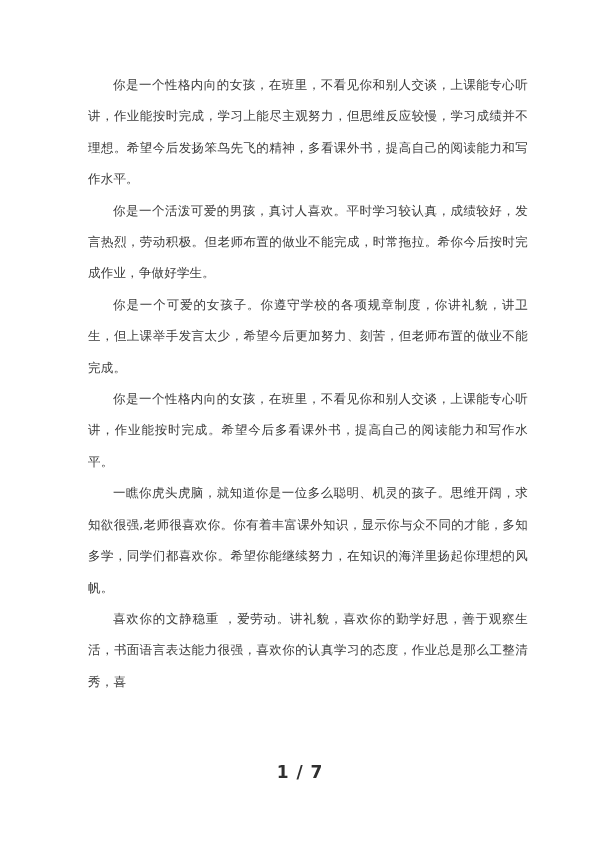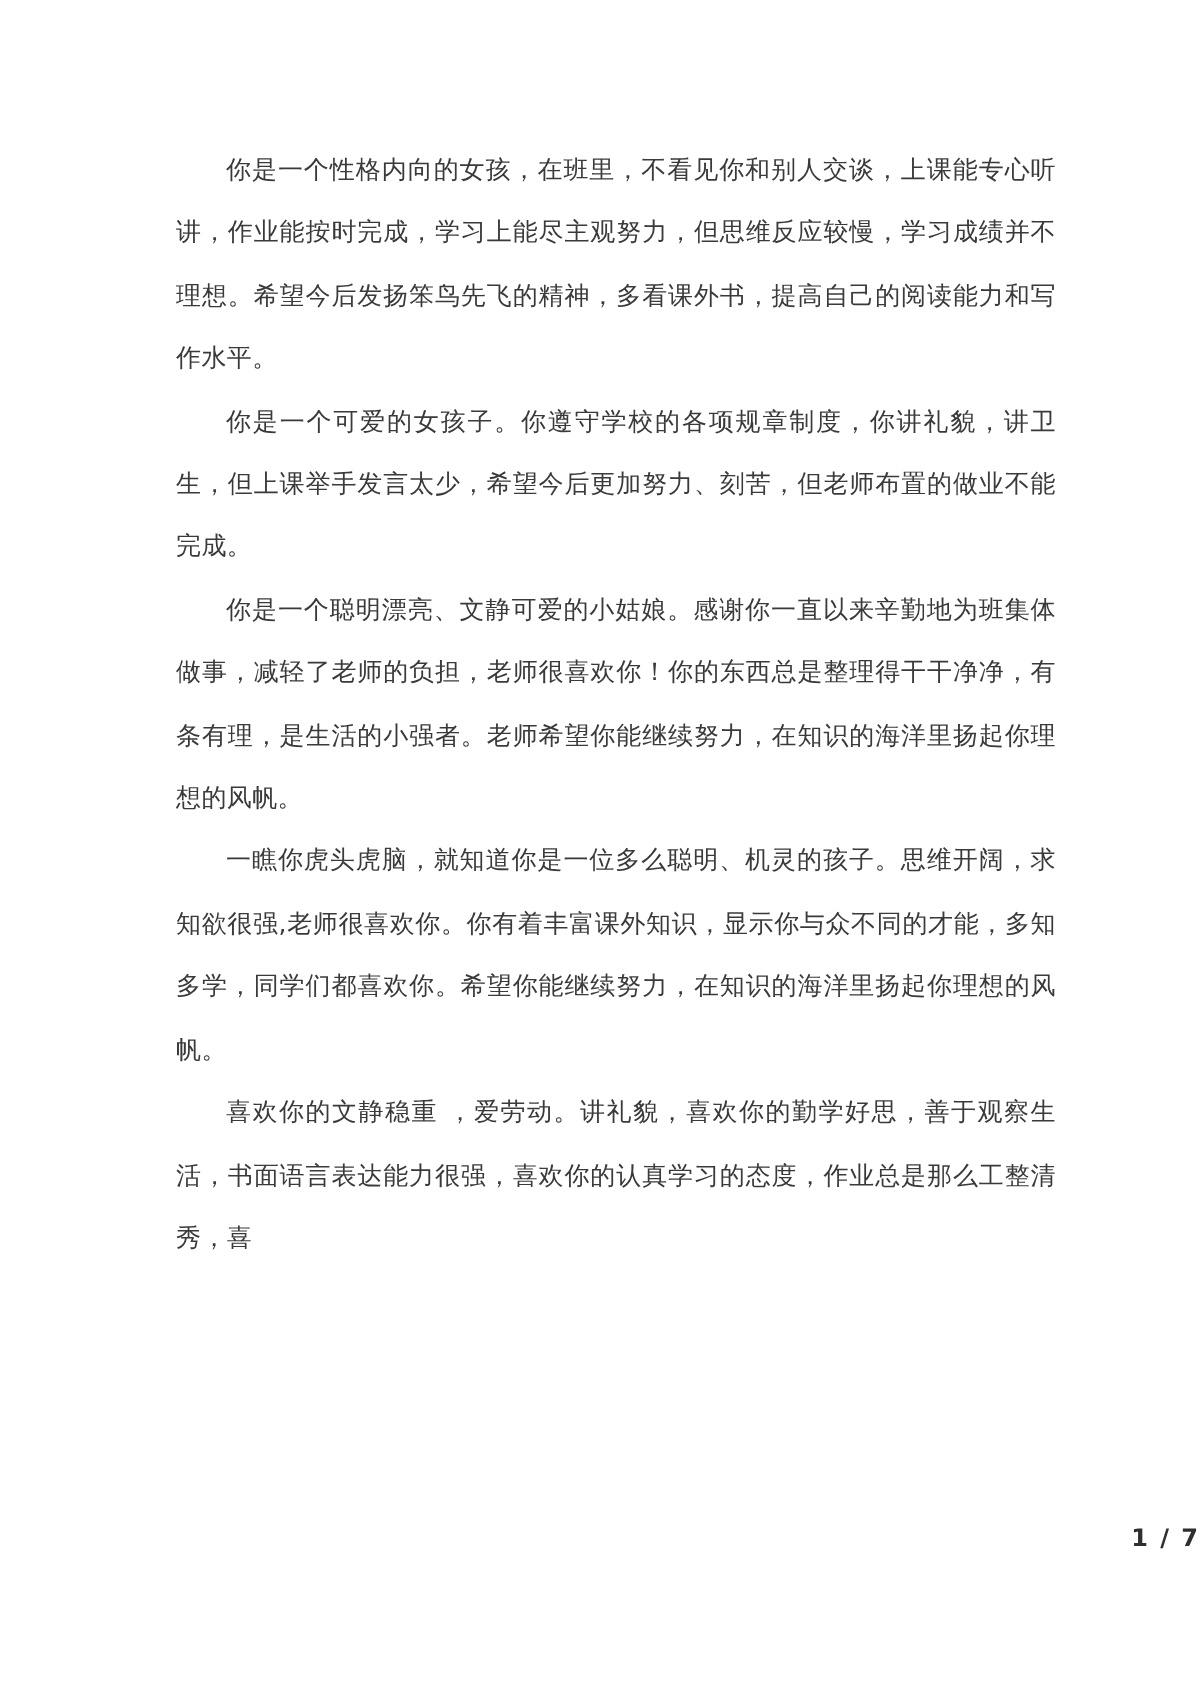--- a/index.html
+++ b/index.html
@@ -35,33 +35,34 @@
   p.para {
     margin: 0;
     padding: 0;
     text-indent: 2em;
   }
   .footer {
     position: absolute;
     left: 0;
     right: 0;
     top: 762px;
-    text-align: right;
-    font-size: 12px;
+    text-align: center;
+    font-size: 17px;
     font-weight: 700;
     color: #2f2f2f;
     letter-spacing: 1px;
     font-family: "DejaVu Sans", "Liberation Sans", sans-serif;
   }
 </style>
 </head>
 <body>
 
 <div class="page">
   <div class="content">
     <p class="para">你是一个性格内向的女孩，在班里，不看见你和别人交谈，上课能专心听讲，作业能按时完成，学习上能尽主观努力，但思维反应较慢，学习成绩并不理想。希望今后发扬笨鸟先飞的精神，多看课外书，提高自己的阅读能力和写作水平。</p>
+    <p class="para">你是一个活泼可爱的男孩，真讨人喜欢。平时学习较认真，成绩较好，发言热烈，劳动积极。但老师布置的做业不能完成，时常拖拉。希你今后按时完成作业，争做好学生。</p>
     <p class="para">你是一个可爱的女孩子。你遵守学校的各项规章制度，你讲礼貌，讲卫生，但上课举手发言太少，希望今后更加努力、刻苦，但老师布置的做业不能完成。</p>
-    <p class="para">你是一个聪明漂亮、文静可爱的小姑娘。感谢你一直以来辛勤地为班集体做事，减轻了老师的负担，老师很喜欢你！你的东西总是整理得干干净净，有条有理，是生活的小强者。老师希望你能继续努力，在知识的海洋里扬起你理想的风帆。</p>
+    <p class="para">你是一个性格内向的女孩，在班里，不看见你和别人交谈，上课能专心听讲，作业能按时完成。希望今后多看课外书，提高自己的阅读能力和写作水平。</p>
     <p class="para">一瞧你虎头虎脑，就知道你是一位多么聪明、机灵的孩子。思维开阔，求知欲很强,老师很喜欢你。你有着丰富课外知识，显示你与众不同的才能，多知多学，同学们都喜欢你。希望你能继续努力，在知识的海洋里扬起你理想的风帆。</p>
     <p class="para">喜欢你的文静稳重 ，爱劳动。讲礼貌，喜欢你的勤学好思，善于观察生活，书面语言表达能力很强，喜欢你的认真学习的态度，作业总是那么工整清秀，喜</p>
   </div>
   <div class="footer">1 / 7</div>
 </div>
 
 </body></html>

